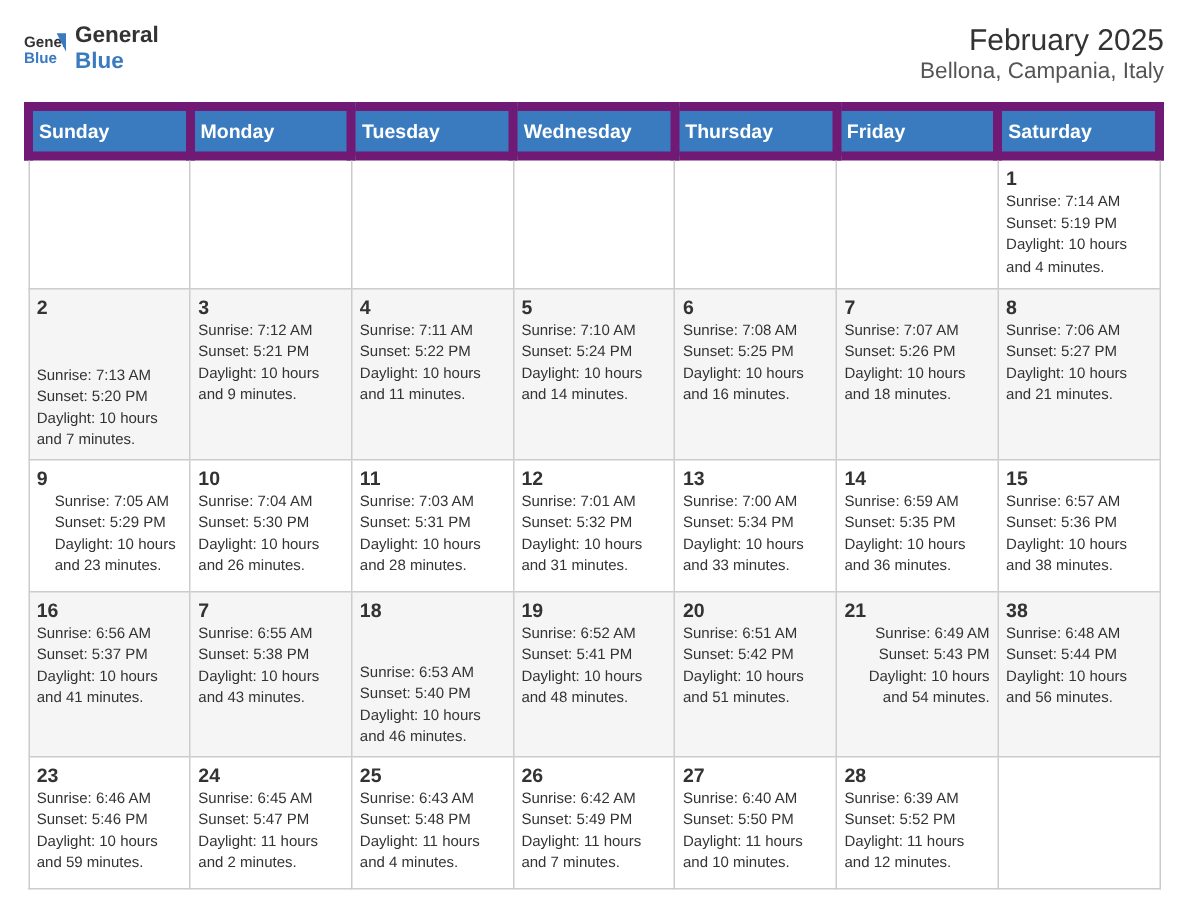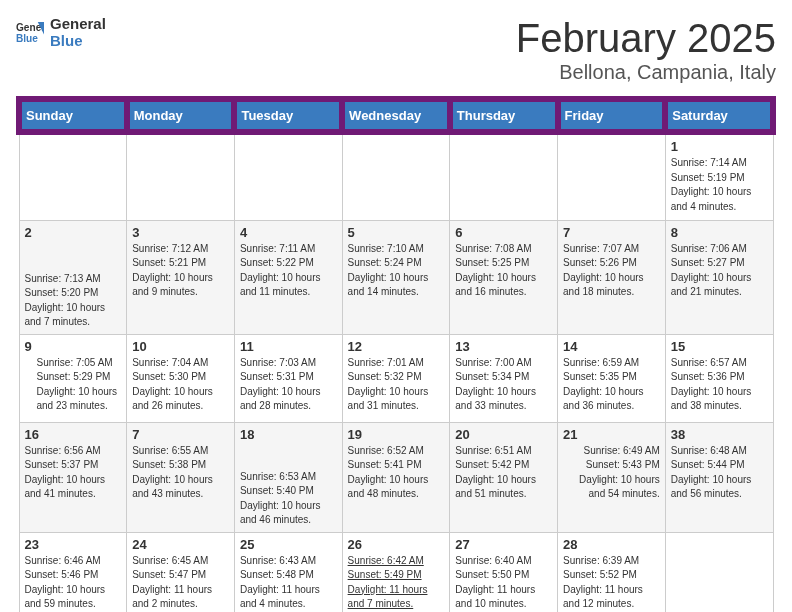--- a/index.html
+++ b/index.html
@@ -22,26 +22,26 @@
       gap: 4px;
     }
     .logo-icon {
       width: 28px;
       height: 28px;
     }
     .title-area {
       text-align: right;
     }
     .month-year {
-      font-size: 40px;
+      font-size: 20px;
       font-weight: normal;
       color: #333;
     }
     .location {
-      font-size: 20px;
+      font-size: 15px;
       color: #555;
     }
     table {
       width: 100%;
       border-collapse: collapse;
       table-layout: fixed;
     }
     thead th {
       background: #3a7bbf;
       color: #fff;
@@ -296,21 +296,21 @@
         </td>
         <td>
           <span class="day-num">25</span>
           <div class="day-info" style="white-space: pre-line;">Sunrise: 6:43 AM
 Sunset: 5:48 PM
 Daylight: 11 hours
 and 4 minutes.</div>
         </td>
         <td>
           <span class="day-num">26</span>
-          <div class="day-info" style="white-space: pre-line; text-decoration: underline;">Sunrise: 6:42 AM
+          <div class="day-info" style="white-space: pre-line;">Sunrise: 6:42 AM
 Sunset: 5:49 PM
 Daylight: 11 hours
 and 7 minutes.</div>
         </td>
         <td>
           <span class="day-num">27</span>
           <div class="day-info" style="white-space: pre-line;">Sunrise: 6:40 AM
 Sunset: 5:50 PM
 Daylight: 11 hours
 and 10 minutes.</div>

